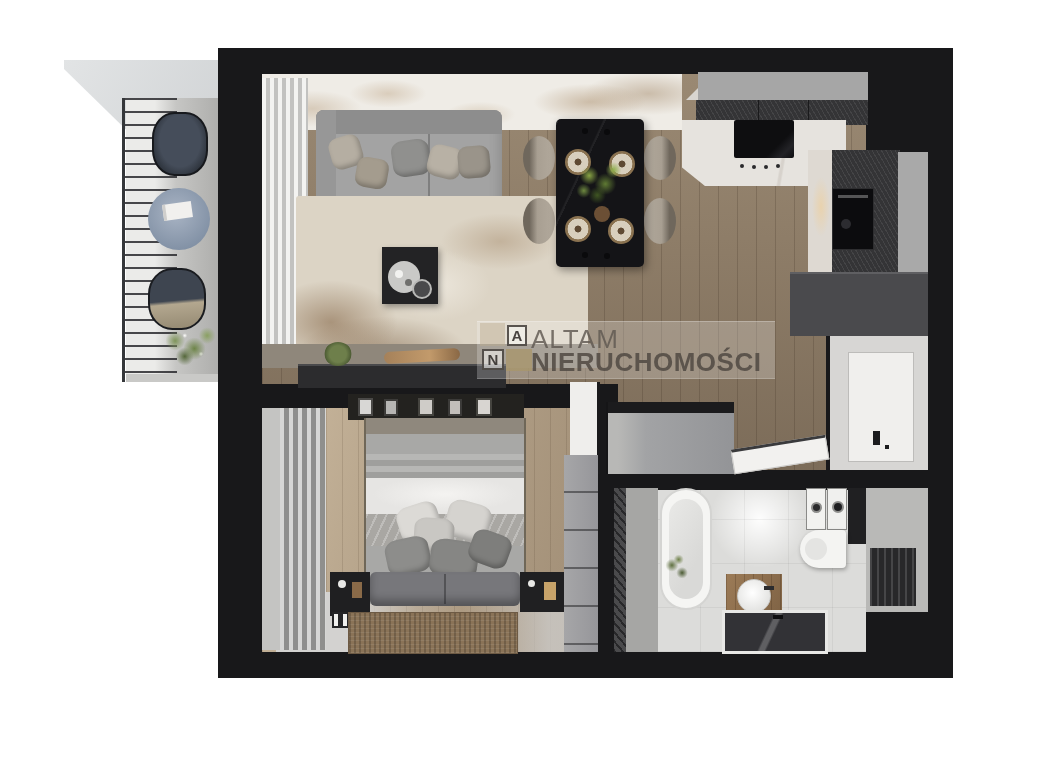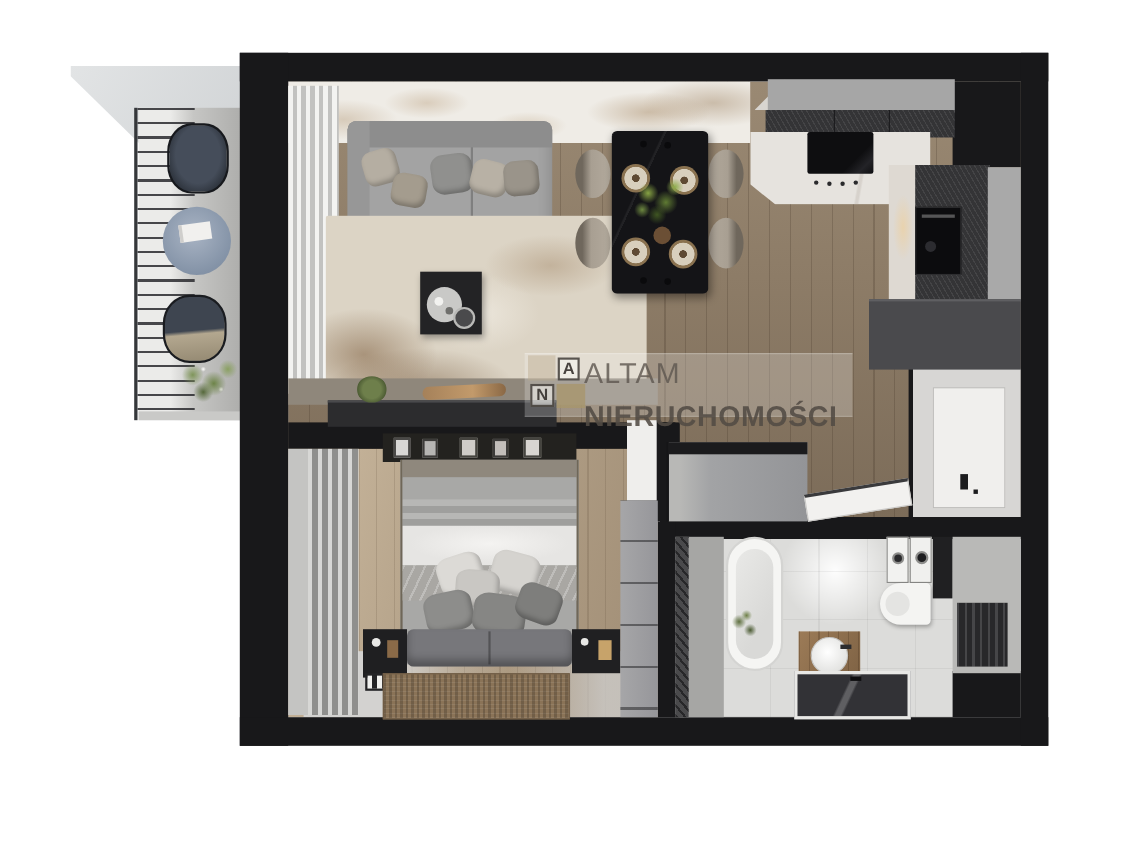--- a/index.html
+++ b/index.html
@@ -260,15 +260,15 @@
   <div class="a wm-band" style="left:477px;top:321px;width:298px;height:56px;"></div>
   <div class="a" style="left:480px;top:323px;width:25px;height:23px;background:rgba(186,171,141,.45);"></div>
   <div class="a wm-sq" style="left:507px;top:325px;width:20px;height:21px;">
       <span>A</span>
     </div>
   <div class="a wm-sq" style="left:482px;top:349px;width:22px;height:21px;">
       <span>N</span>
     </div>
   <div class="a" style="left:506px;top:349px;width:26px;height:22px;background:rgba(168,150,108,.8);"></div>
   <div class="a wm-line1" style="left:531px;top:324px;">ALTAM</div>
-  <div class="a wm-line2" style="left:531px;top:363px;">NIERUCHOMOŚCI</div>
+  <div class="a wm-line2" style="left:531px;top:347px;">NIERUCHOMOŚCI</div>
 
 </div>
 
 </body></html>

